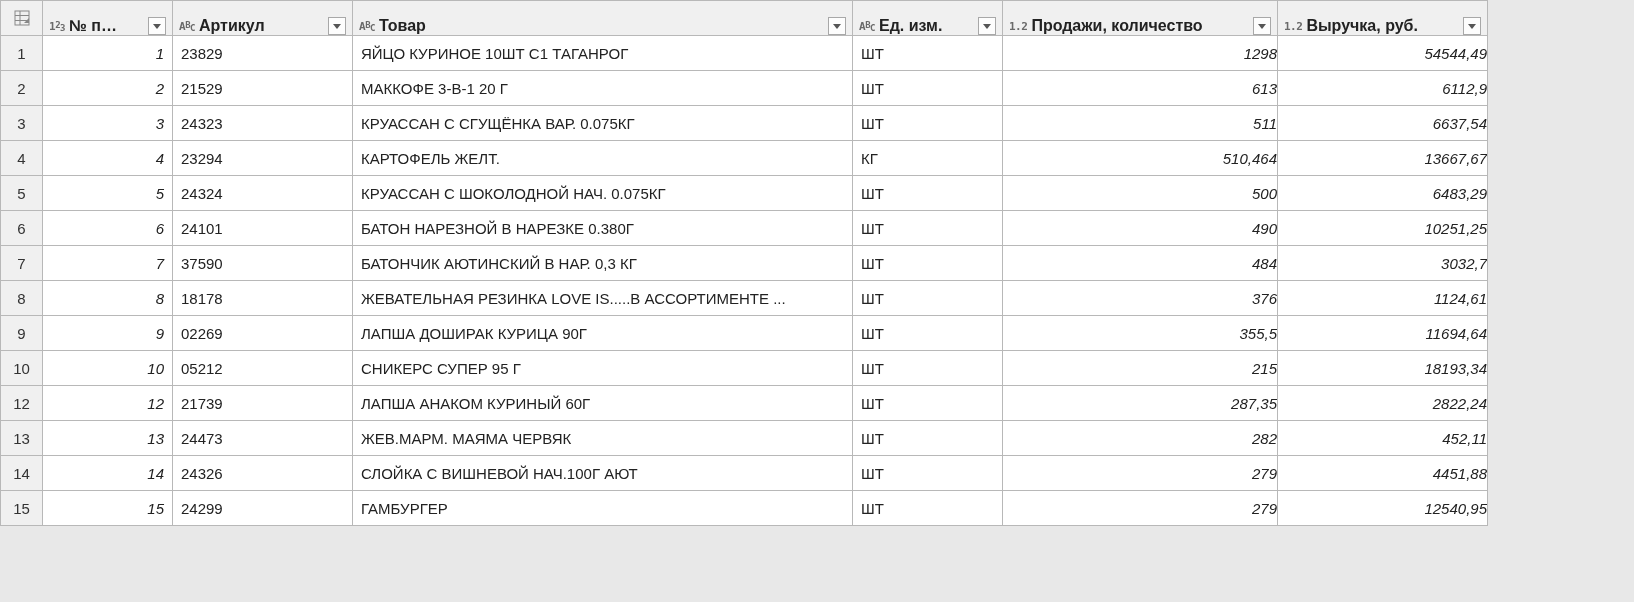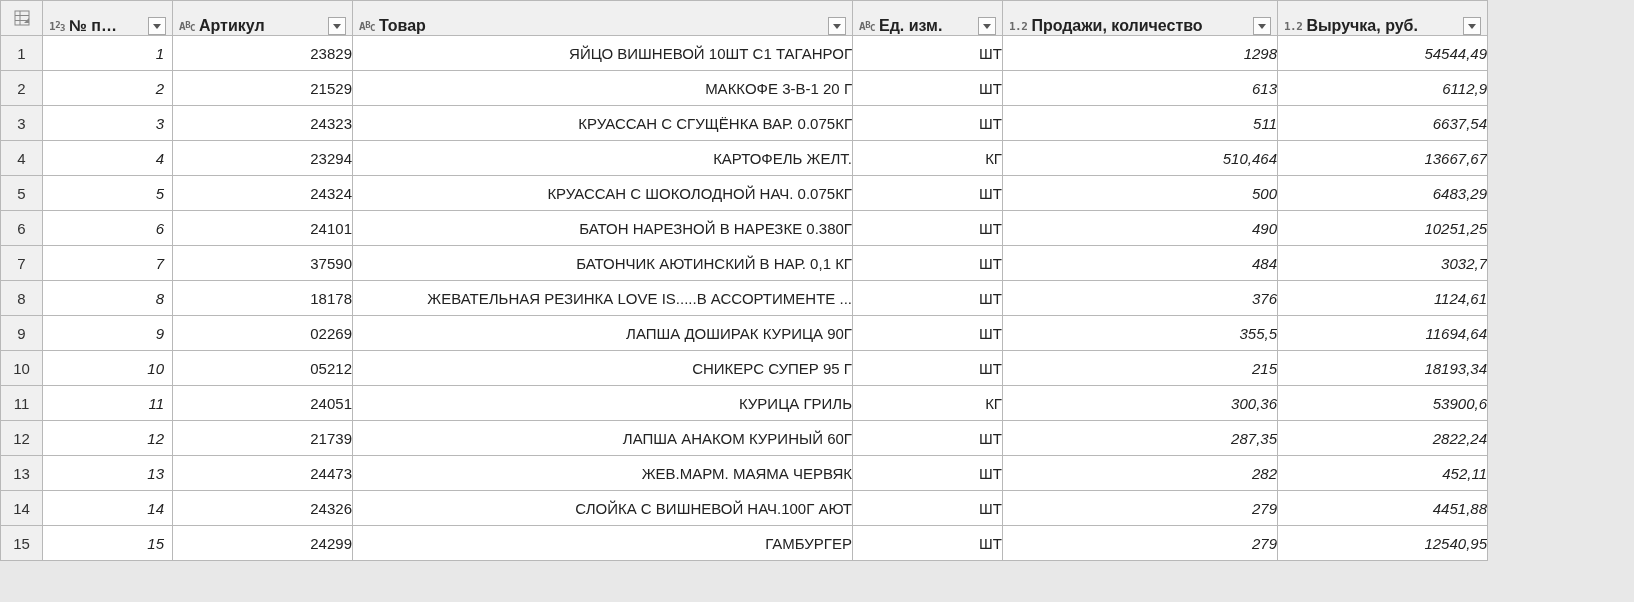--- a/index.html
+++ b/index.html
@@ -92,22 +92,22 @@
     color: #333;
     font-size: 15px;
   }
   td.num-col {
     text-align: right;
     padding-right: 8px;
     font-style: italic;
     color: #222;
   }
   td.txt-col {
-    text-align: right;
-    padding-left: 22px;
+    text-align: left;
+    padding-left: 8px;
     color: #222;
   }
   td.qty-col, td.rev-col {
     text-align: right;
     font-style: italic;
     color: #222;
   }
   tbody tr td { background: #fff; }
 </style>
 </head>
@@ -207,21 +207,21 @@
           </span>
         </div>
       </th>
     </tr>
   </thead>
   <tbody id="tbody">
         <tr>
           <th class="rownum">1</th>
           <td class="num-col">1</td>
           <td class="txt-col">23829</td>
-          <td class="txt-col">ЯЙЦО ВИШНЕВОЙ 10ШТ С1 ТАГАНРОГ</td>
+          <td class="txt-col">ЯЙЦО КУРИНОЕ 10ШТ С1 ТАГАНРОГ</td>
           <td class="txt-col">ШТ</td>
           <td class="qty-col">1298</td>
           <td class="rev-col">54544,49</td>
         </tr>
         <tr>
           <th class="rownum">2</th>
           <td class="num-col">2</td>
           <td class="txt-col">21529</td>
           <td class="txt-col">МАККОФЕ 3-В-1 20 Г</td>
           <td class="txt-col">ШТ</td>
@@ -261,21 +261,21 @@
           <td class="txt-col">24101</td>
           <td class="txt-col">БАТОН НАРЕЗНОЙ В НАРЕЗКЕ 0.380Г</td>
           <td class="txt-col">ШТ</td>
           <td class="qty-col">490</td>
           <td class="rev-col">10251,25</td>
         </tr>
         <tr>
           <th class="rownum">7</th>
           <td class="num-col">7</td>
           <td class="txt-col">37590</td>
-          <td class="txt-col">БАТОНЧИК АЮТИНСКИЙ В НАР. 0,1 КГ</td>
+          <td class="txt-col">БАТОНЧИК АЮТИНСКИЙ В НАР. 0,3 КГ</td>
           <td class="txt-col">ШТ</td>
           <td class="qty-col">484</td>
           <td class="rev-col">3032,7</td>
         </tr>
         <tr>
           <th class="rownum">8</th>
           <td class="num-col">8</td>
           <td class="txt-col">18178</td>
           <td class="txt-col">ЖЕВАТЕЛЬНАЯ РЕЗИНКА  LOVE IS.....В АССОРТИМЕНТЕ ...</td>
           <td class="txt-col">ШТ</td>
@@ -294,29 +294,20 @@
         <tr>
           <th class="rownum">10</th>
           <td class="num-col">10</td>
           <td class="txt-col">05212</td>
           <td class="txt-col">СНИКЕРС СУПЕР 95 Г</td>
           <td class="txt-col">ШТ</td>
           <td class="qty-col">215</td>
           <td class="rev-col">18193,34</td>
         </tr>
         <tr>
-          <th class="rownum">11</th>
-          <td class="num-col">11</td>
-          <td class="txt-col">24051</td>
-          <td class="txt-col">КУРИЦА ГРИЛЬ</td>
-          <td class="txt-col">КГ</td>
-          <td class="qty-col">300,36</td>
-          <td class="rev-col">53900,6</td>
-        </tr>
-        <tr>
           <th class="rownum">12</th>
           <td class="num-col">12</td>
           <td class="txt-col">21739</td>
           <td class="txt-col">ЛАПША АНАКОМ КУРИНЫЙ  60Г</td>
           <td class="txt-col">ШТ</td>
           <td class="qty-col">287,35</td>
           <td class="rev-col">2822,24</td>
         </tr>
         <tr>
           <th class="rownum">13</th>

